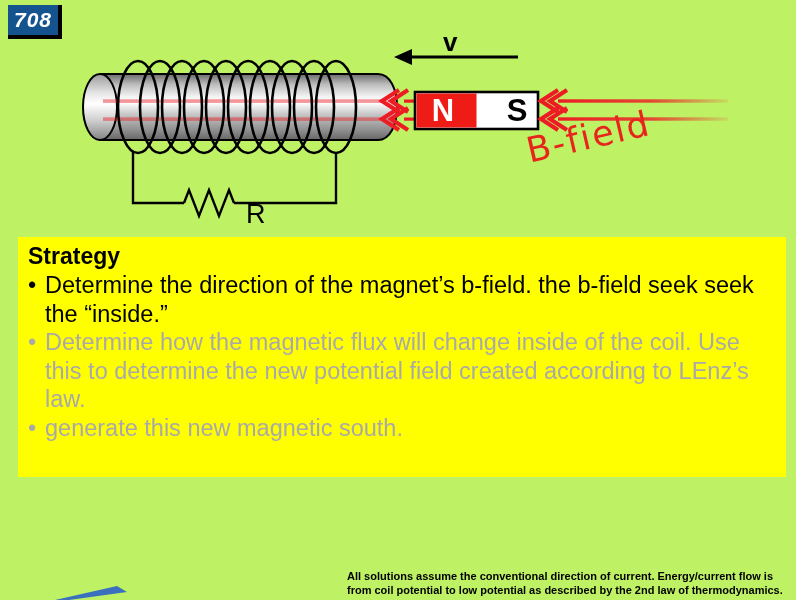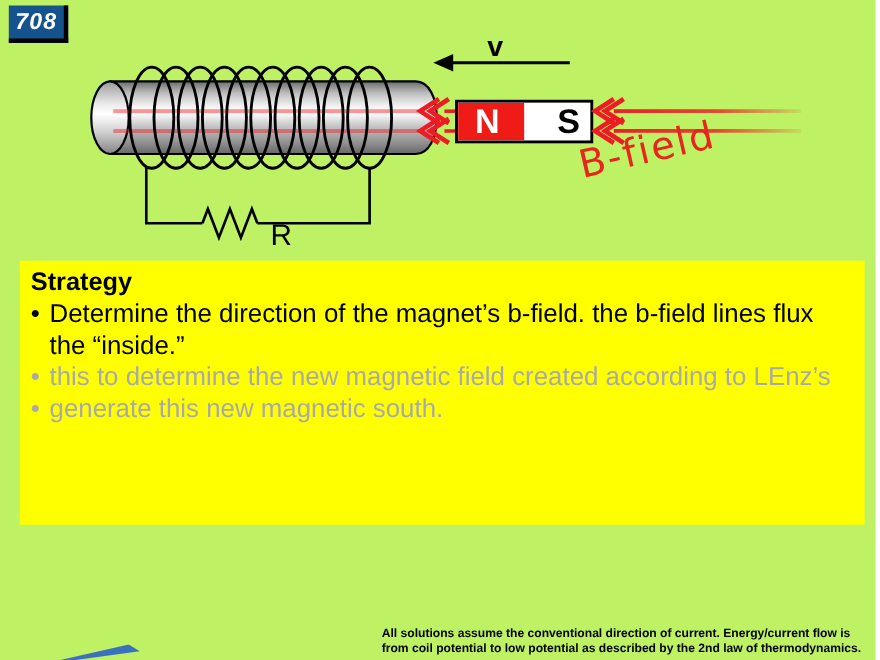--- a/index.html
+++ b/index.html
@@ -131,29 +131,31 @@
   </svg>
 
   <div class="bfield-label">B-field</div>
 
   <div class="strategy-box">
     <div class="strategy-heading">Strategy</div>
 
     <div class="bullet">
       <span class="marker">•</span>
       <div>
-        <div>Determine the direction of the magnet’s b-field. the b-field lines flux</div>
+        <div>Determine the direction of the magnet’s b-field. the b-field seek seek</div>
         <div>the “inside.”</div>
       </div>
     </div>
 
     <div class="bullet gray">
       <span class="marker">•</span>
       <div>
-        <div>this to determine the new magnetic field created according to LEnz’s</div>
+        <div>Determine how the magnetic flux will change inside of the coil. Use</div>
+        <div>this to determine the new potential field created according to LEnz’s</div>
+        <div>law.</div>
       </div>
     </div>
 
     <div class="bullet gray">
       <span class="marker">•</span>
       <div>
         <div>generate this new magnetic south.</div>
       </div>
     </div>
   </div>

